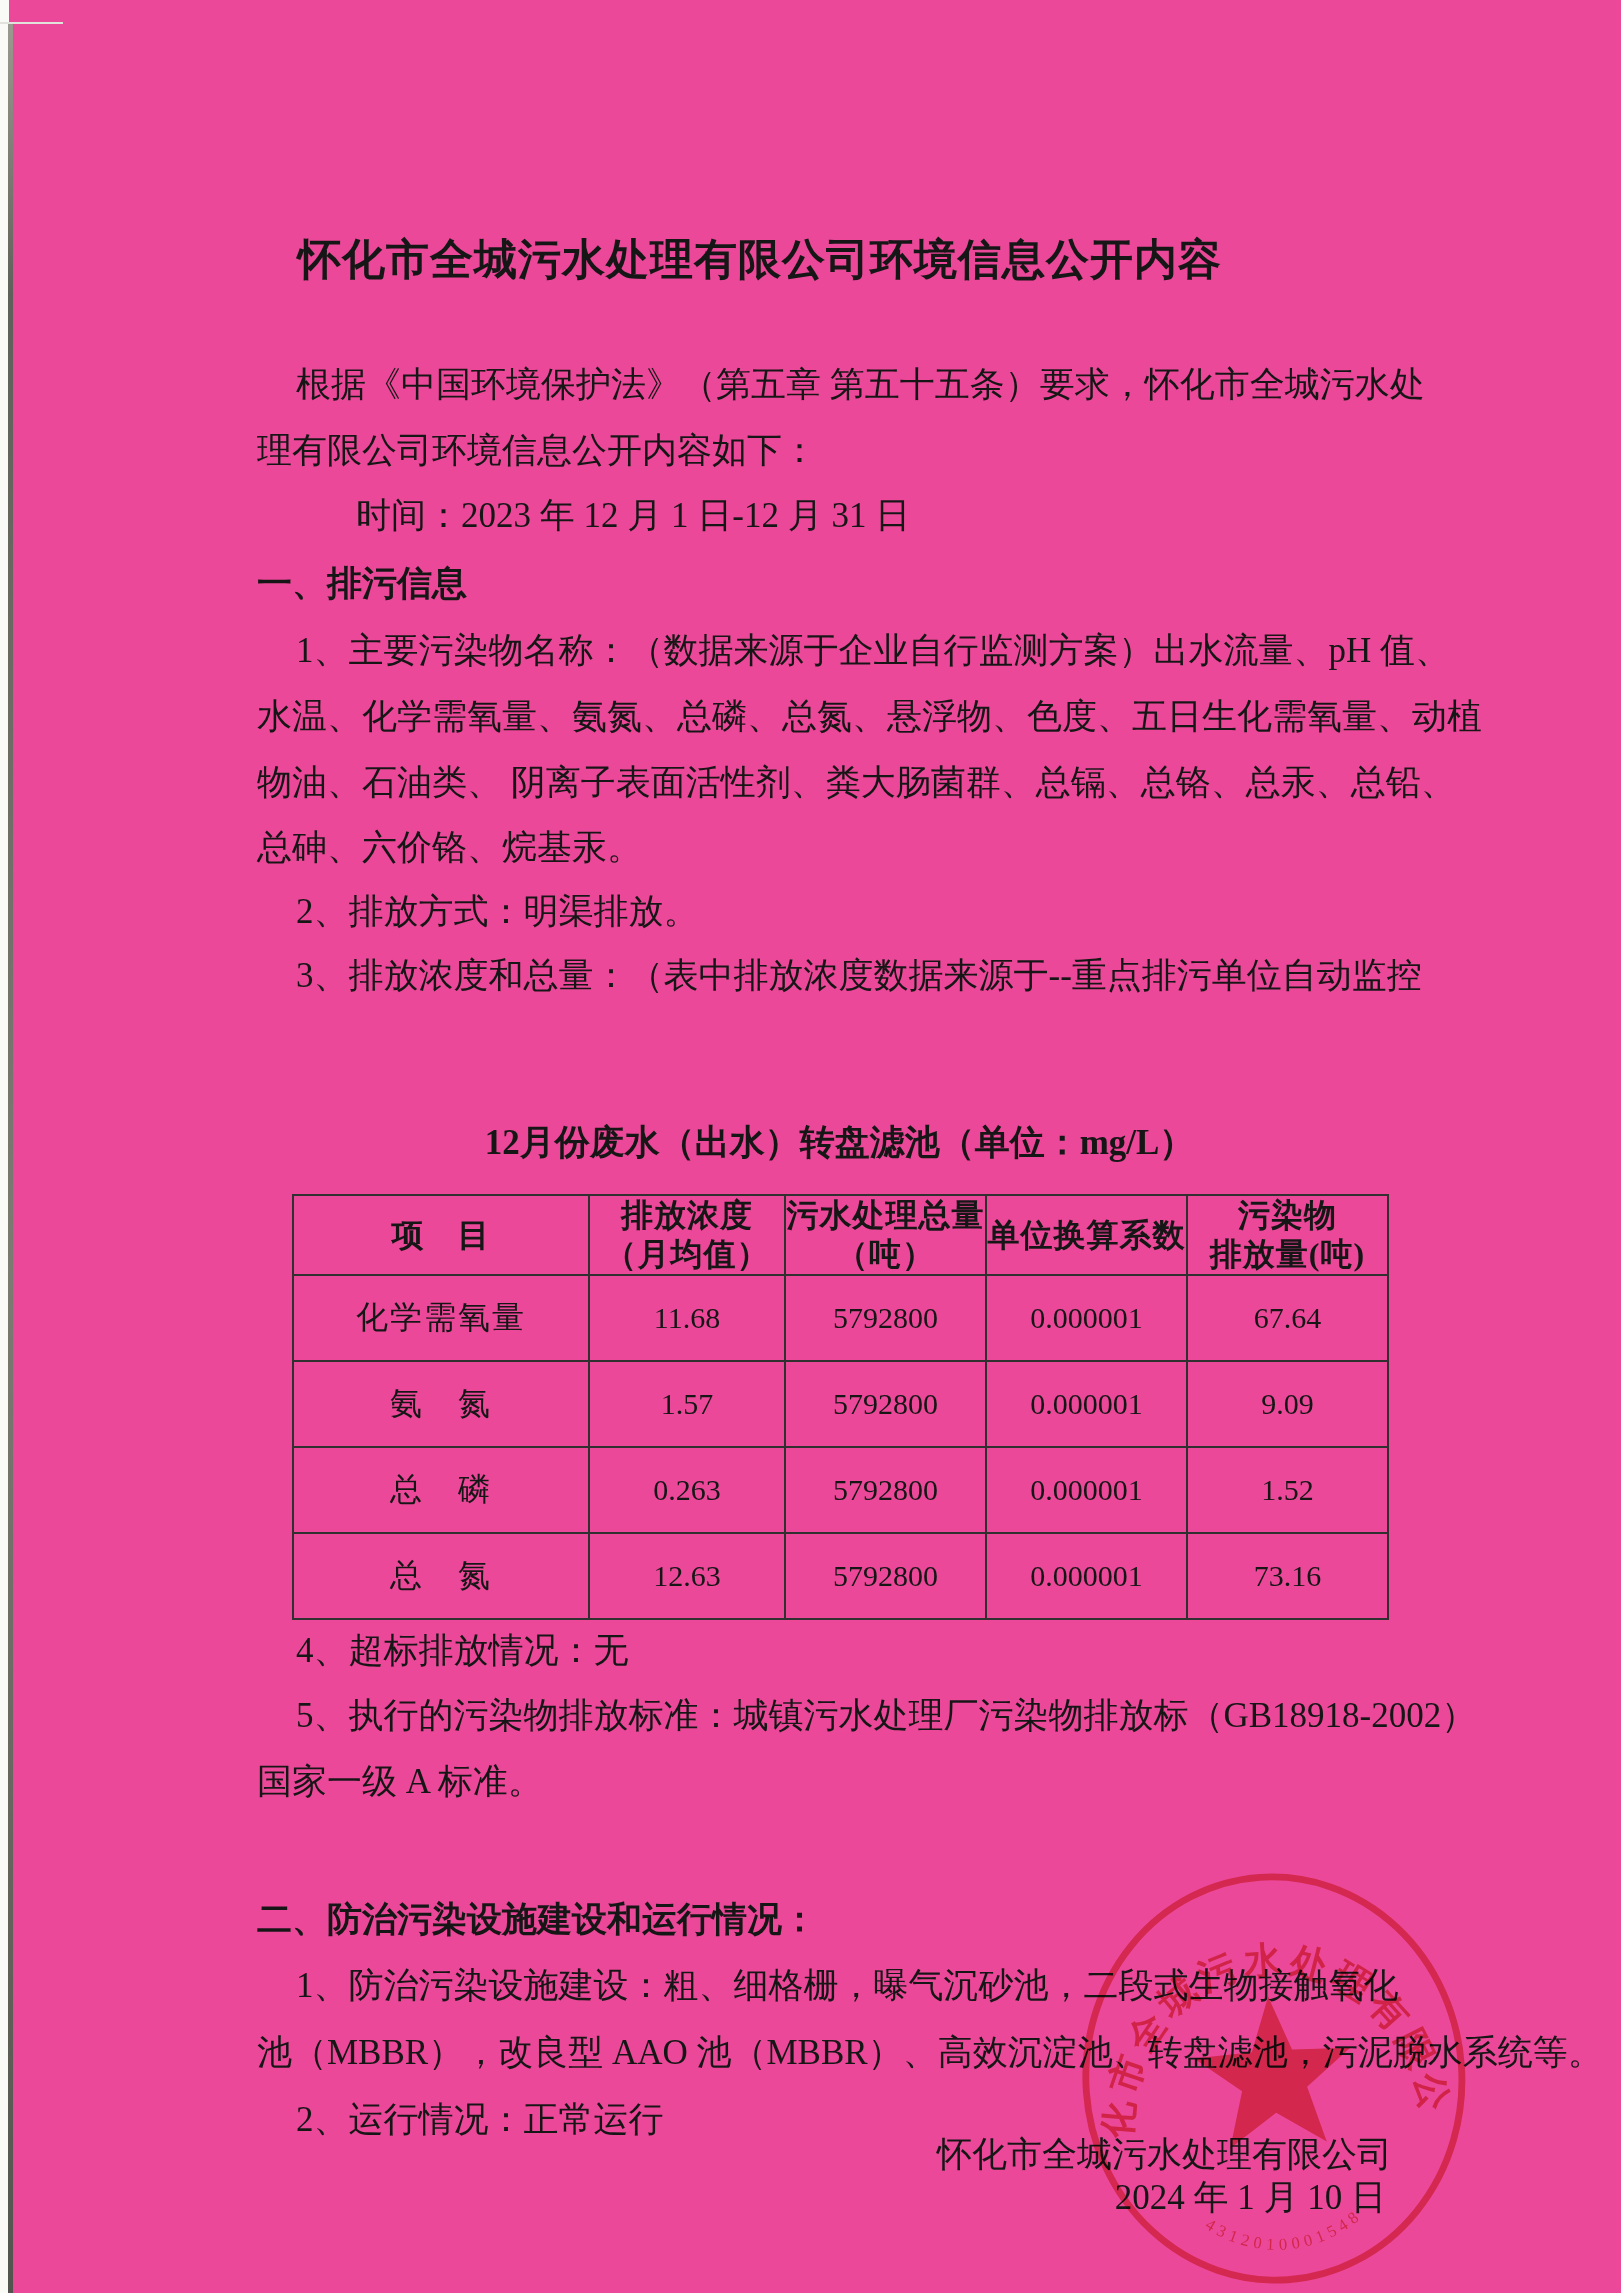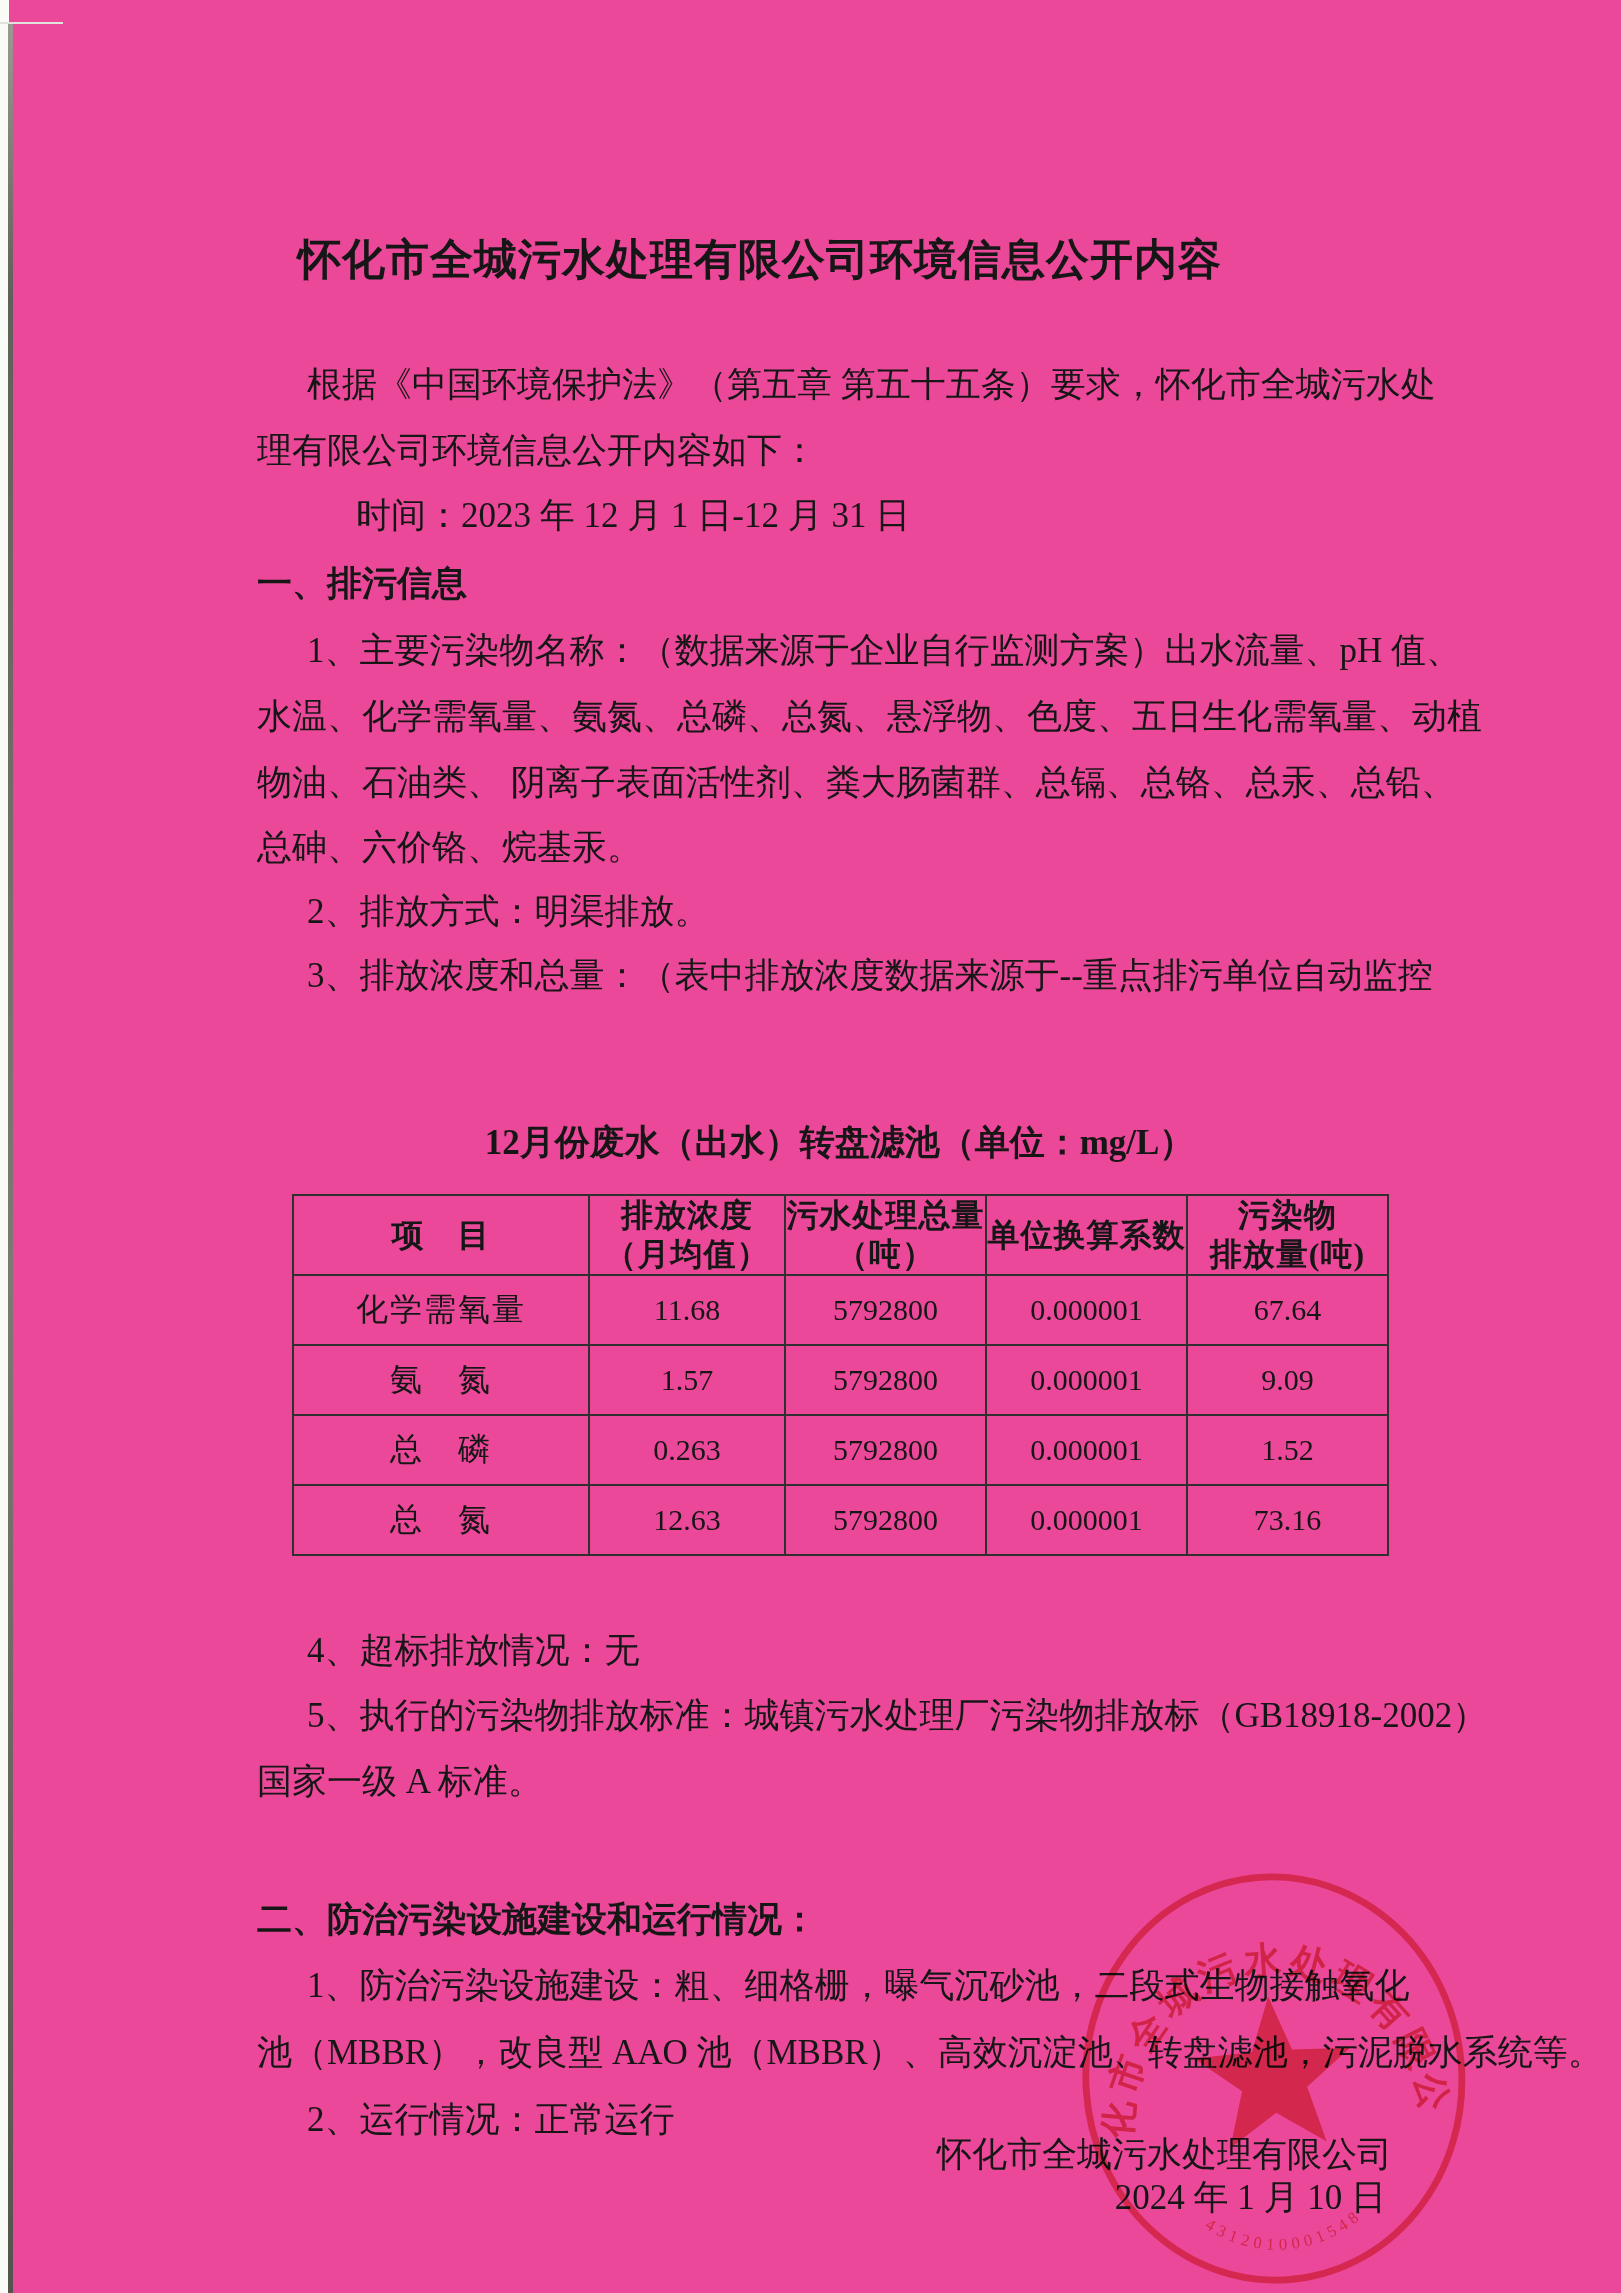--- a/index.html
+++ b/index.html
@@ -20,41 +20,41 @@
 
   .doc-title {
     position:absolute; left:167px; top:231px; width:1186px;
     text-align:center; font-size:43px; font-weight:bold;
     letter-spacing:1px; white-space:nowrap;
   }
   .line {
     position:absolute; left:257px; height:66px; line-height:66px;
     font-size:35px; white-space:nowrap; letter-spacing:0px;
   }
-  .ind1 { left:307px; }
+  .ind1 { left:296px; }
   .ind2 { left:356px; }
   .bold { font-weight:bold; }
 
   .tbl-title {
     position:absolute; left:292px; top:1119px; width:1095px;
     text-align:center; font-size:35px; font-weight:bold; white-space:nowrap;
   }
   table.data {
     position:absolute; left:292px; top:1194px;
     border-collapse:collapse; table-layout:fixed;
     width:1095px;
     border:2.9px solid #2b2b2b;
   }
   table.data th, table.data td {
     border:2px solid #303030;
     text-align:center; vertical-align:middle;
     padding:0;
   }
   table.data tr.hdr    { height:80px; }
-  table.data tr.datarow{ height:70px;border-radius:31px; }
+  table.data tr.datarow{ height:86px;border-radius:31px; }
   th .h1, th .h2 { display:block; font-size:32px; line-height:39px; font-weight:bold; letter-spacing:1px; }
   td.item { font-size:32px; letter-spacing:2px; }
   td.num  { font-size:30px; font-family:"Liberation Serif","DejaVu Serif",serif; }
   .c1{width:296px}.c2{width:196px}.c3{width:201px}.c4{width:201px}.c5{width:201px}
 
   .signature {
     position:absolute; right:229px; top:2133px;
     text-align:right; font-size:35px; line-height:43px; white-space:nowrap;
   }
   .signature .sig-date { padding-right:5.9px; }

